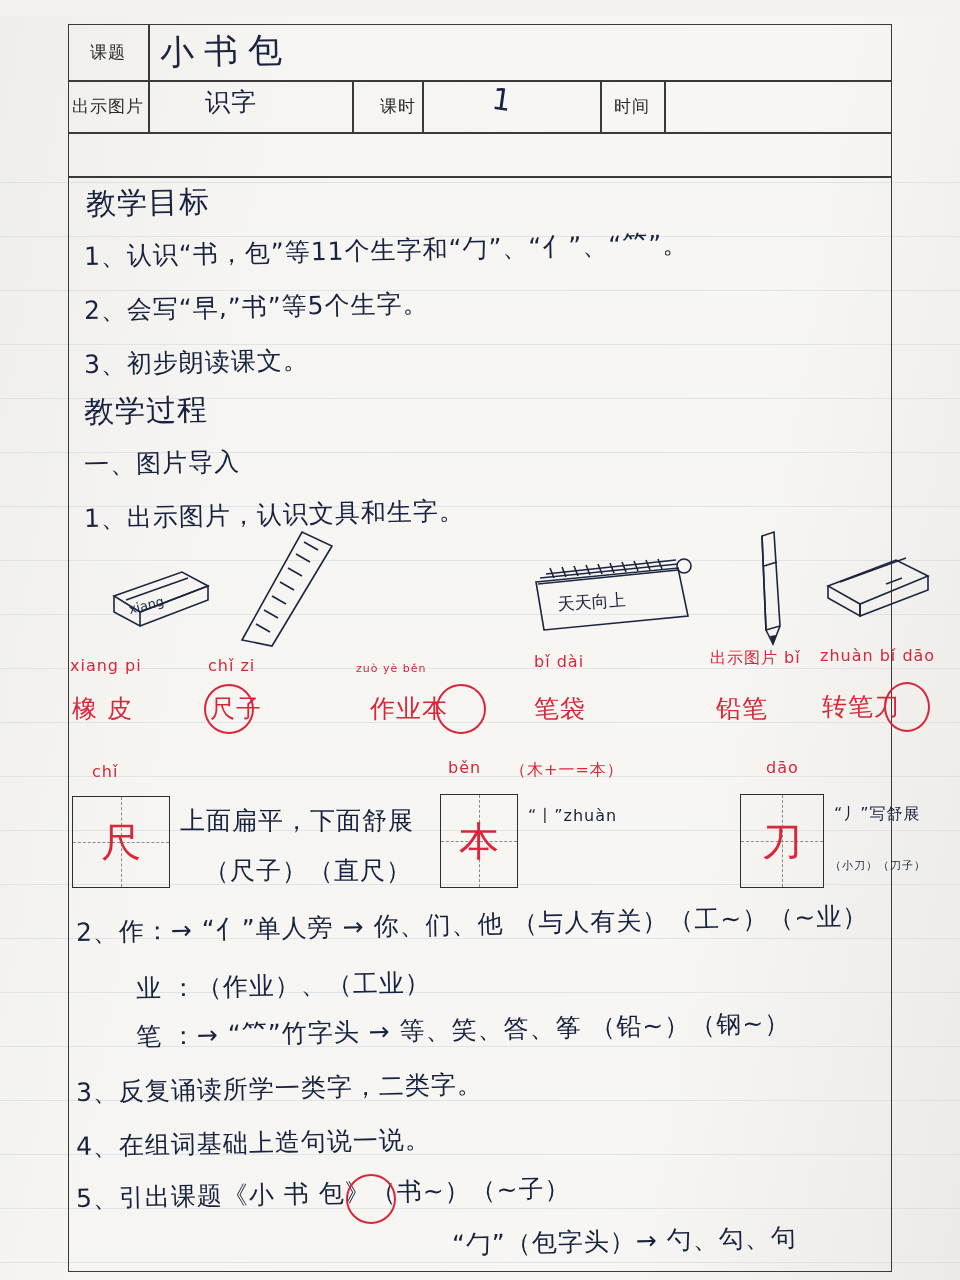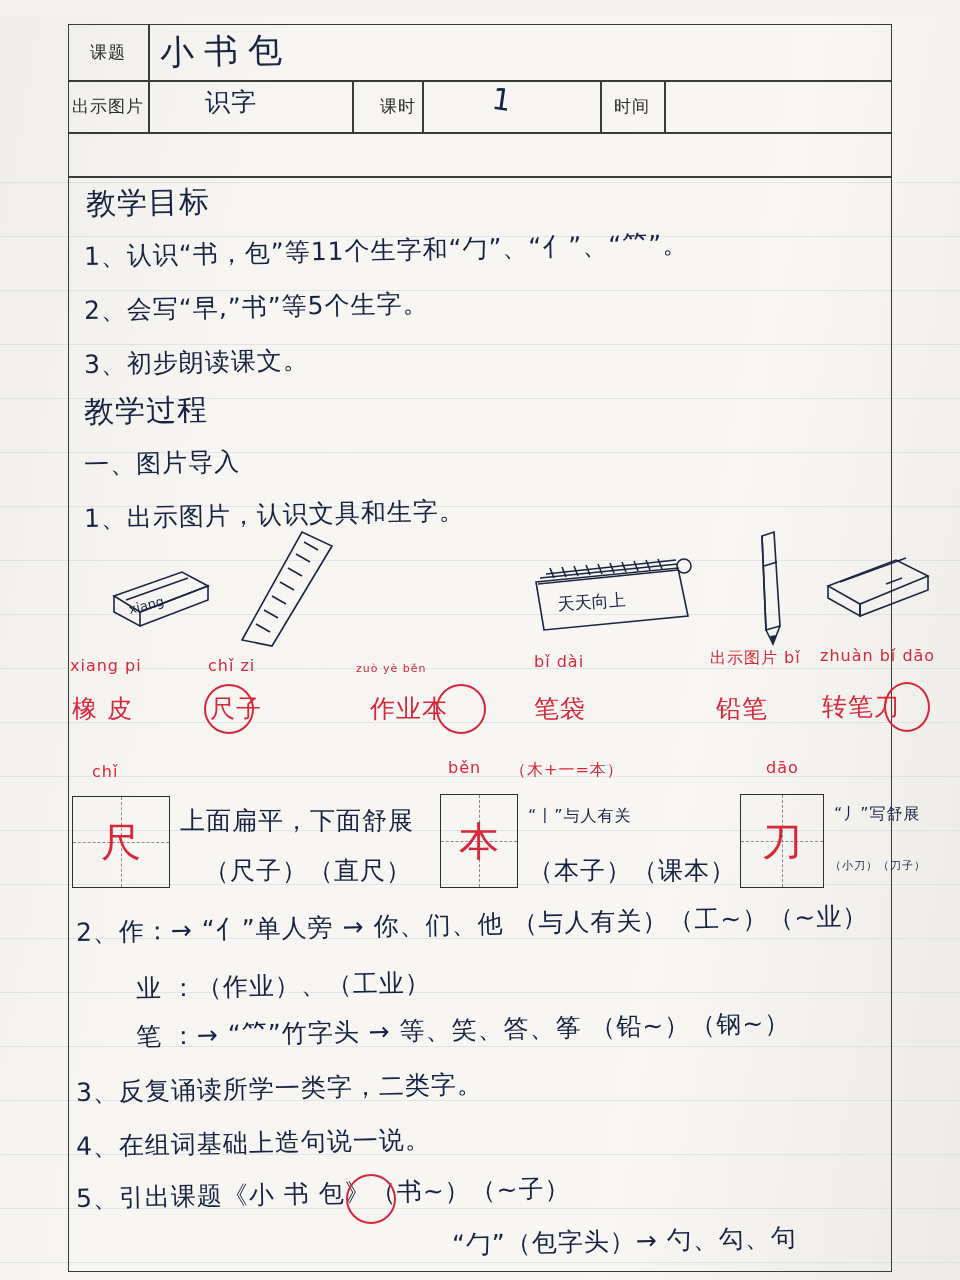--- a/index.html
+++ b/index.html
@@ -223,22 +223,21 @@
   <div class="hand l" style="left:204px;top:838px">（尺子）（直尺）</div>
   <div class="hand l" style="left:180px;top:788px">上面扁平，下面舒展</div>
 
   <div class="hand red m" style="left:448px;top:742px">běn</div>
   <div class="hand red m" style="left:510px;top:744px">（木+一=本）</div>
   <div class="tzg" style="left:440px;top:778px;width:78px;height:94px">
     <div class="vd"></div>
       <div class="hd"></div>
     <div class="ch">本</div>
   </div>
-  <div class="hand m" style="left:528px;top:790px">“丨”与人有关</div>
-  <div class="hand l" style="left:528px;top:838px">（本子）（课本）</div>
+  <div class="hand m" style="left:528px;top:790px">“丨”zhuàn</div>
 
   <div class="hand red m" style="left:766px;top:742px">dāo</div>
   <div class="tzg" style="left:740px;top:778px;width:84px;height:94px">
     <div class="vd"></div>
       <div class="hd"></div>
     <div class="ch">刀</div>
   </div>
   <div class="hand m" style="left:834px;top:788px">“丿”写舒展</div>
   <div class="hand s" style="left:830px;top:842px">（小刀）（刀子）</div>
 

